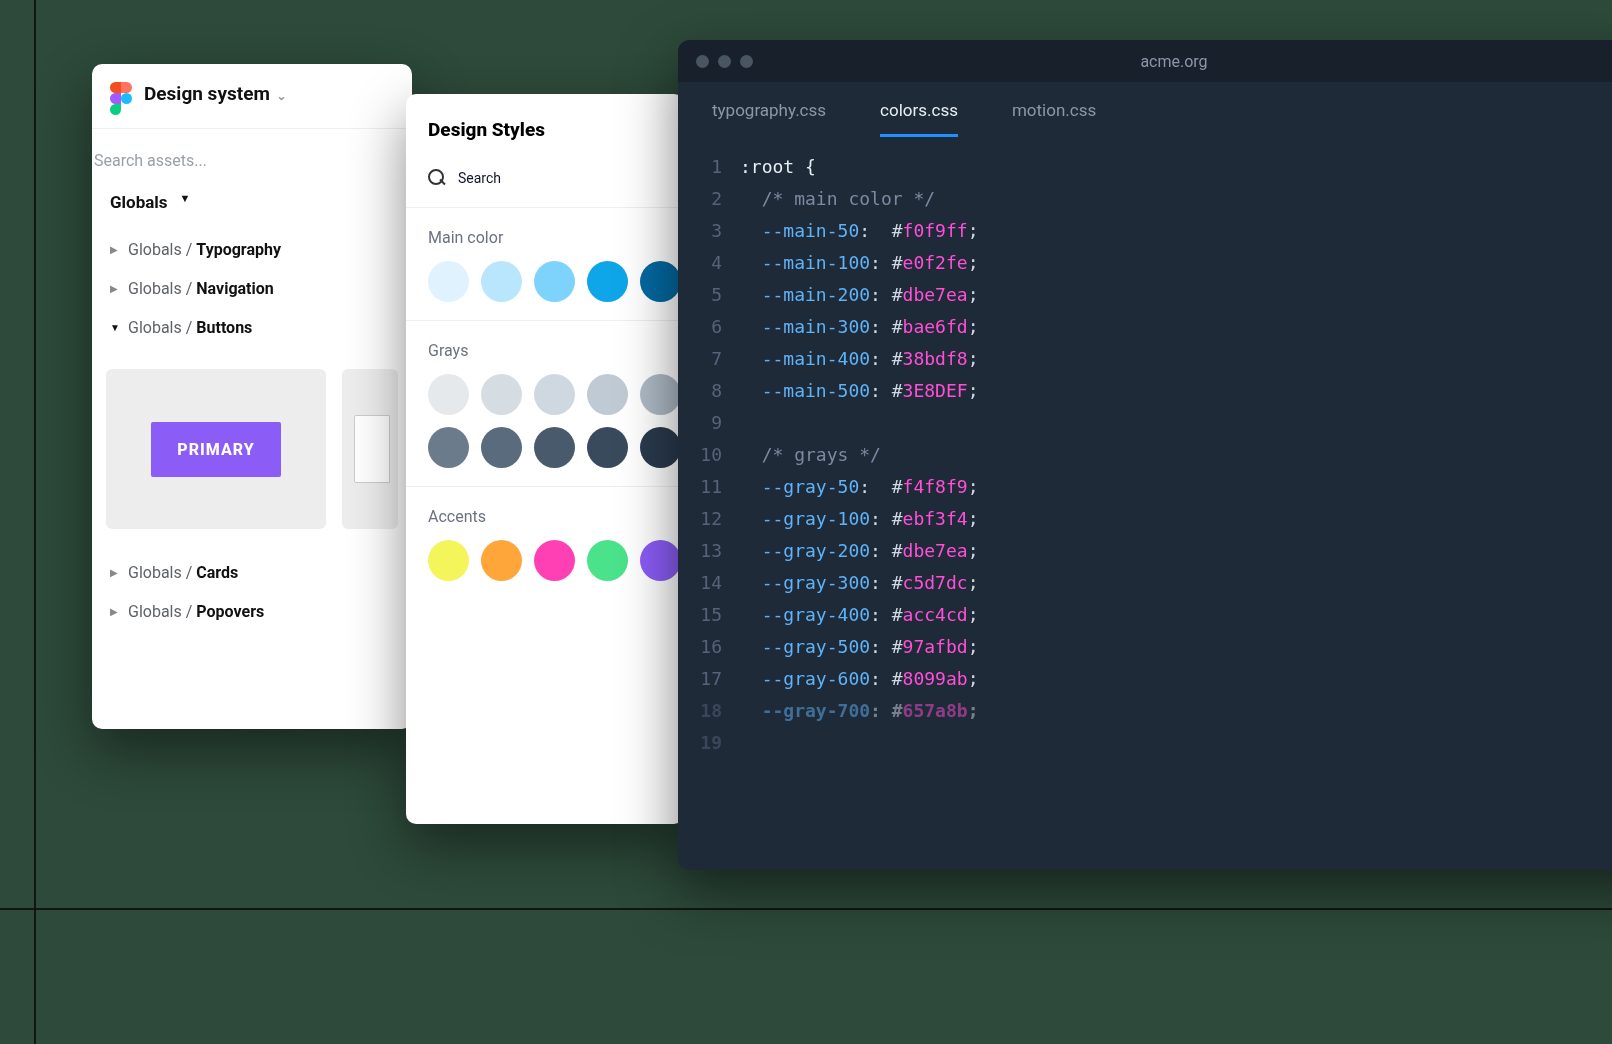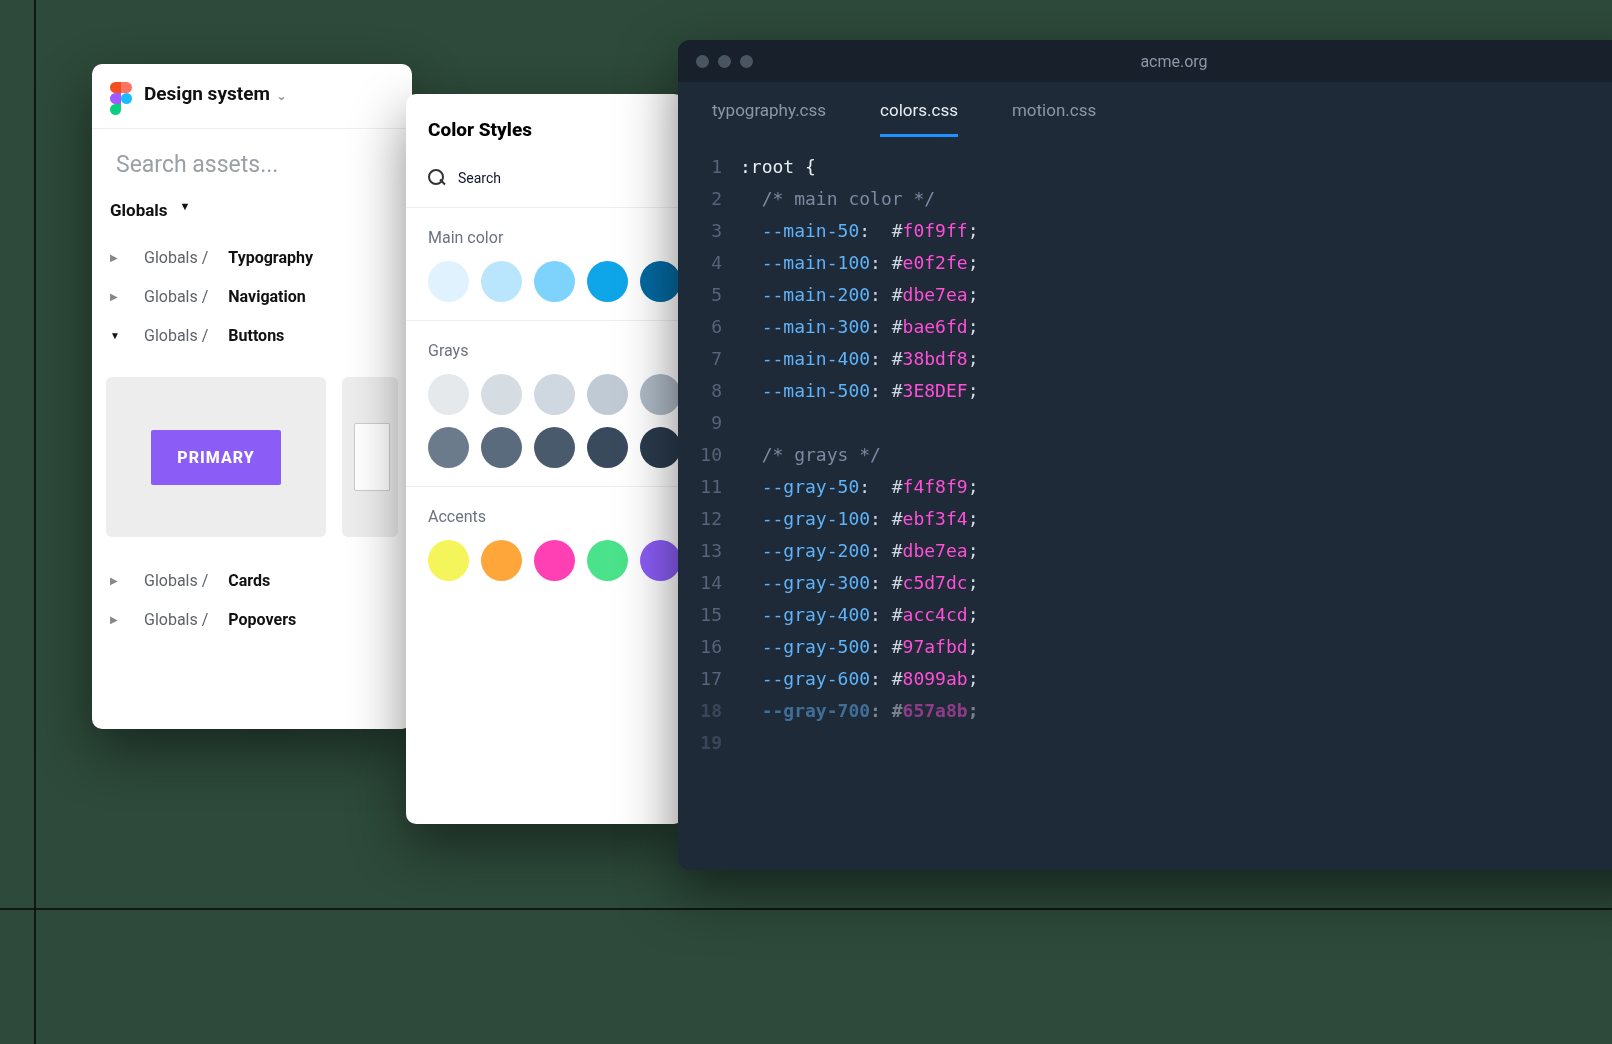--- a/index.html
+++ b/index.html
@@ -45,25 +45,25 @@
   .figma-logo { width:22px; height:32px; position:relative; flex:0 0 auto;}
   .figma-logo span{position:absolute; width:11px; height:11px;}
   .fl-a{background:#f24e1e; left:0; top:0; border-radius:6px 0 0 6px;}
   .fl-b{background:#ff7262; left:11px; top:0; border-radius:0 6px 6px 0;}
   .fl-c{background:#a259ff; left:0; top:11px; border-radius:6px 0 0 6px;}
   .fl-d{background:#1abcfe; left:11px; top:11px; border-radius:50%;}
   .fl-e{background:#0acf83; left:0; top:22px; border-radius:6px 0 6px 6px;}
   .figma-title { font-weight:700; font-size:19px; color:#111;}
   .chev { color:#999; font-size:12px; margin-left:2px;}
 
-  .figma-search { padding:22px 24px 8px; color:#9aa0a6; font-size:23px;}
+  .figma-search { padding:22px 2px 8px; color:#9aa0a6; font-size:16px;}
   .figma-section-head { padding:14px 18px; font-weight:700; font-size:17px; display:flex; align-items:flex-start; gap:8px; color:#111;}
   .caret-down::after{content:"▼"; font-size:11px; color:#111; margin-left:4px;}
   .tree { padding: 4px 8px 8px 8px;}
-  .tree-item { display:flex; align-items:center; gap:20px; padding:10px 10px; font-size:16px; color:#5f6368; cursor:pointer;}
+  .tree-item { display:flex; align-items:center; gap:4px; padding:10px 10px; font-size:16px; color:#5f6368; cursor:pointer;}
   .tree-item .t-strong{ color:#111; font-weight:700;}
   .tri-right::before{content:"▶"; font-size:10px; color:#888; width:14px; display:inline-block;}
   .tri-down::before{content:"▼"; font-size:10px; color:#111; width:14px; display:inline-block;}
 
   .button-previews { display:flex; gap:16px; padding:14px 14px 20px;}
   .preview-tile { background:#ededed; border-radius:6px; flex:1; height:160px; display:flex; align-items:center; justify-content:center;}
   .btn-primary {
     background:#8b5cf6; color:#fff; font-weight:800; letter-spacing:1px;
     padding:18px 26px; font-size:16px; border-radius:2px;
   }
@@ -184,21 +184,21 @@
           <span class="t-strong">Cards</span>
         </div>
         <div class="tree-item tri-right">
           <span>Globals / </span>
           <span class="t-strong">Popovers</span>
         </div>
       </div>
   </div>
 
   <div class="styles-panel">
-    <div class="styles-title">Color Styles</div>
+    <div class="styles-title">Design Styles</div>
     <div class="styles-search">
       <span class="mag"></span>
       <span class="styles-search-text">Search</span>
     </div>
     <div class="style-group">
       <div class="group-label">Main color</div>
       <div class="swatch-row" id="sw-main">
           <div class="sw" style="background: rgb(224, 242, 254);"></div>
           <div class="sw" style="background: rgb(186, 230, 253);"></div>
           <div class="sw" style="background: rgb(125, 211, 252);"></div>

